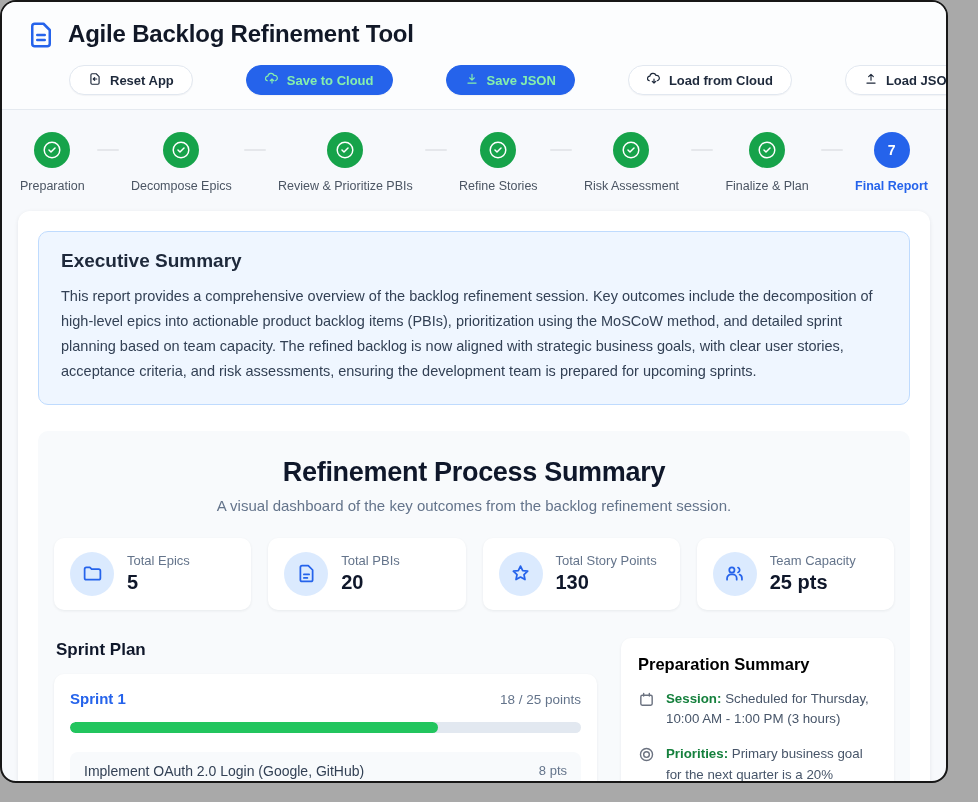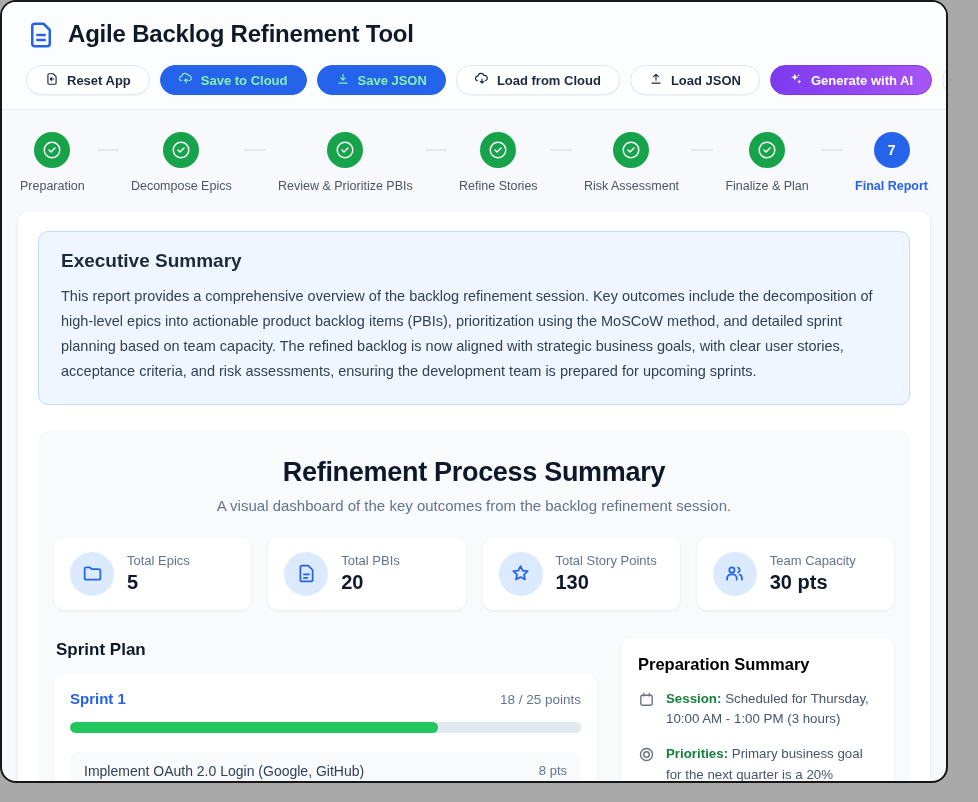--- a/index.html
+++ b/index.html
@@ -27,20 +27,21 @@
   .app-title { font-size:24px; font-weight:800; color:#111827; letter-spacing:-0.2px; }
   .toolbar { display:flex; align-items:center; gap:10px; margin:15px 0 14px 0; }
   .btn {
     display:inline-flex; align-items:center; gap:8px;
     height:30px; padding:0 18px;
     border-radius:15px; border:1px solid #e2e8f0;
     background:#fff; color:#1e293b;
     font-size:13px; font-weight:600; font-family:inherit;
     cursor:pointer; white-space:nowrap;
     box-shadow:0 1px 1px rgba(15,23,42,0.04);
+    margin-left:43px;
   }
   .btn svg { width:14px; height:14px; }
   .btn.primary { background:#2563eb; border-color:#2563eb; color:#86efac; }
   .btn.ai { background:linear-gradient(90deg,#7c3aed,#a855f7); border-color:#7c3aed; color:#fff; }
   
   .stepper { display:flex; align-items:flex-start; padding:22px 18px 16px 18px; }
   .step { display:flex; flex-direction:column; align-items:center; gap:11px; }
   .step-circle {
     width:36px; height:36px; border-radius:50%;
     display:flex; align-items:center; justify-content:center;
@@ -315,21 +316,21 @@
             <span class="stat-icon-wrap">
               <svg viewBox="0 0 24 24" fill="none" stroke="currentColor" stroke-width="2" stroke-linecap="round" stroke-linejoin="round">
                   <circle cx="9" cy="8" r="3"></circle>
                   <path d="M3.5 19v-1.5A4.5 4.5 0 0 1 8 13h2a4.5 4.5 0 0 1 4.5 4.5V19"></path>
                   <path d="M16 5.2a3 3 0 0 1 0 5.6"></path>
                   <path d="M17.8 13.2a4.5 4.5 0 0 1 2.7 4.3V19"></path>
                 </svg>
             </span>
             <div>
               <div class="stat-label">Team Capacity</div>
-              <div class="stat-value">30 pts</div>
+              <div class="stat-value">25 pts</div>
             </div>
           </div>
         </div>
 
         <div class="columns">
           <div class="col-left">
             <h3 class="sprint-plan-title">Sprint Plan</h3>
             <div class="sprint-card">
               <div class="sprint-head">
                 <span class="sprint-name">Sprint 1</span>

